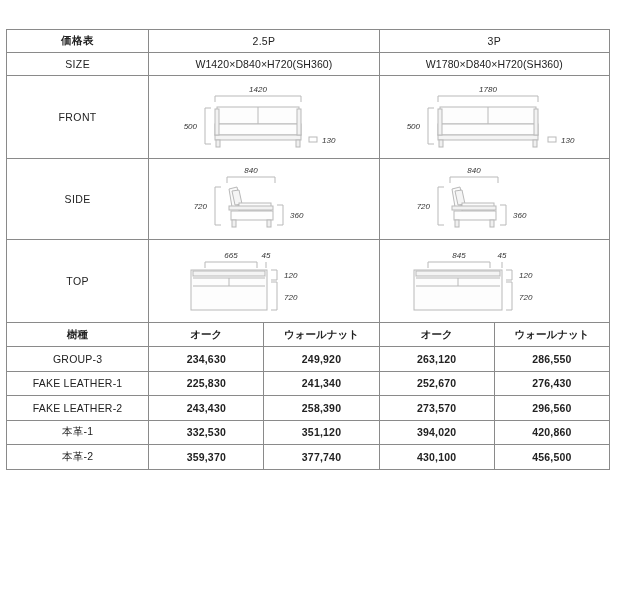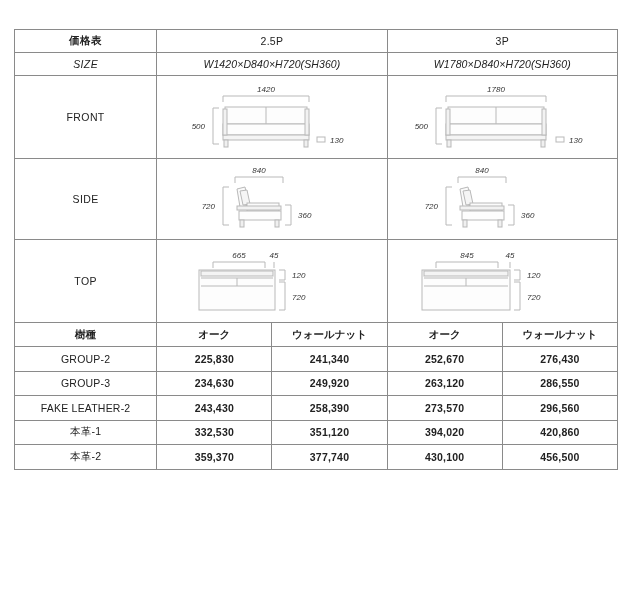--- a/index.html
+++ b/index.html
@@ -15,21 +15,21 @@
     overflow: hidden;
   }
   .sheet {
     position: relative;
     width: 640px;
     height: 592px;
     background: #fff;
   }
   table.spec {
     position: absolute;
-    left: 14px;
+    left: 6px;
     top: 29px;
     width: 604px;
     border-collapse: collapse;
     table-layout: fixed;
   }
   table.spec td {
     border-top: 1.4px solid #8a8a8a;
     border-bottom: 1.4px solid #8a8a8a;
     border-left: 1.4px solid #8a8a8a;
     border-right: 1.4px solid #8a8a8a;
@@ -47,21 +47,21 @@
   .hdr-title {
     font-weight: bold;
     font-size: 11.5px;
     letter-spacing: 0.5px;
   }
   .hdr-model {
     font-size: 11.5px;
     letter-spacing: 0.3px;
   }
   .row-h-title td { height: 22px; }
-  .row-h-size td { height: 22px; font-style: italic; }
+  .row-h-size td { height: 22px; }
   .row-front td { height: 82px; }
   .row-side td { height: 80px; }
   .row-top td { height: 82px; }
   .row-wood td { height: 23px; font-weight: bold; }
   .row-price td { height: 23.5px; }
 
   .size-text { font-size: 10.5px; letter-spacing: 0.1px; }
   .view-label { font-size: 10.5px; letter-spacing: 0.4px; }
   .wood-head { font-size: 10.5px; }
   .grp-label { font-size: 10px; color: #333; letter-spacing: 0.2px; }
@@ -290,34 +290,34 @@
 
       <tr class="row-wood">
         <td class="wood-head">樹種</td>
         <td class="wood-head">オーク</td>
         <td class="wood-head">ウォールナット</td>
         <td class="wood-head">オーク</td>
         <td class="wood-head">ウォールナット</td>
       </tr>
 
       <tr class="row-price">
-        <td class="grp-label">GROUP-2</td>
-        <td class="price">225,830</td>
-        <td class="price">241,340</td>
-        <td class="price">252,670</td>
-        <td class="price">276,430</td>
-      </tr>
-      <tr class="row-price">
         <td class="grp-label">GROUP-3</td>
         <td class="price">234,630</td>
         <td class="price">249,920</td>
         <td class="price">263,120</td>
         <td class="price">286,550</td>
       </tr>
       <tr class="row-price">
+        <td class="grp-label">FAKE LEATHER-1</td>
+        <td class="price">225,830</td>
+        <td class="price">241,340</td>
+        <td class="price">252,670</td>
+        <td class="price">276,430</td>
+      </tr>
+      <tr class="row-price">
         <td class="grp-label">FAKE LEATHER-2</td>
         <td class="price">243,430</td>
         <td class="price">258,390</td>
         <td class="price">273,570</td>
         <td class="price">296,560</td>
       </tr>
       <tr class="row-price">
         <td class="grp-label">本革-1</td>
         <td class="price">332,530</td>
         <td class="price">351,120</td>

